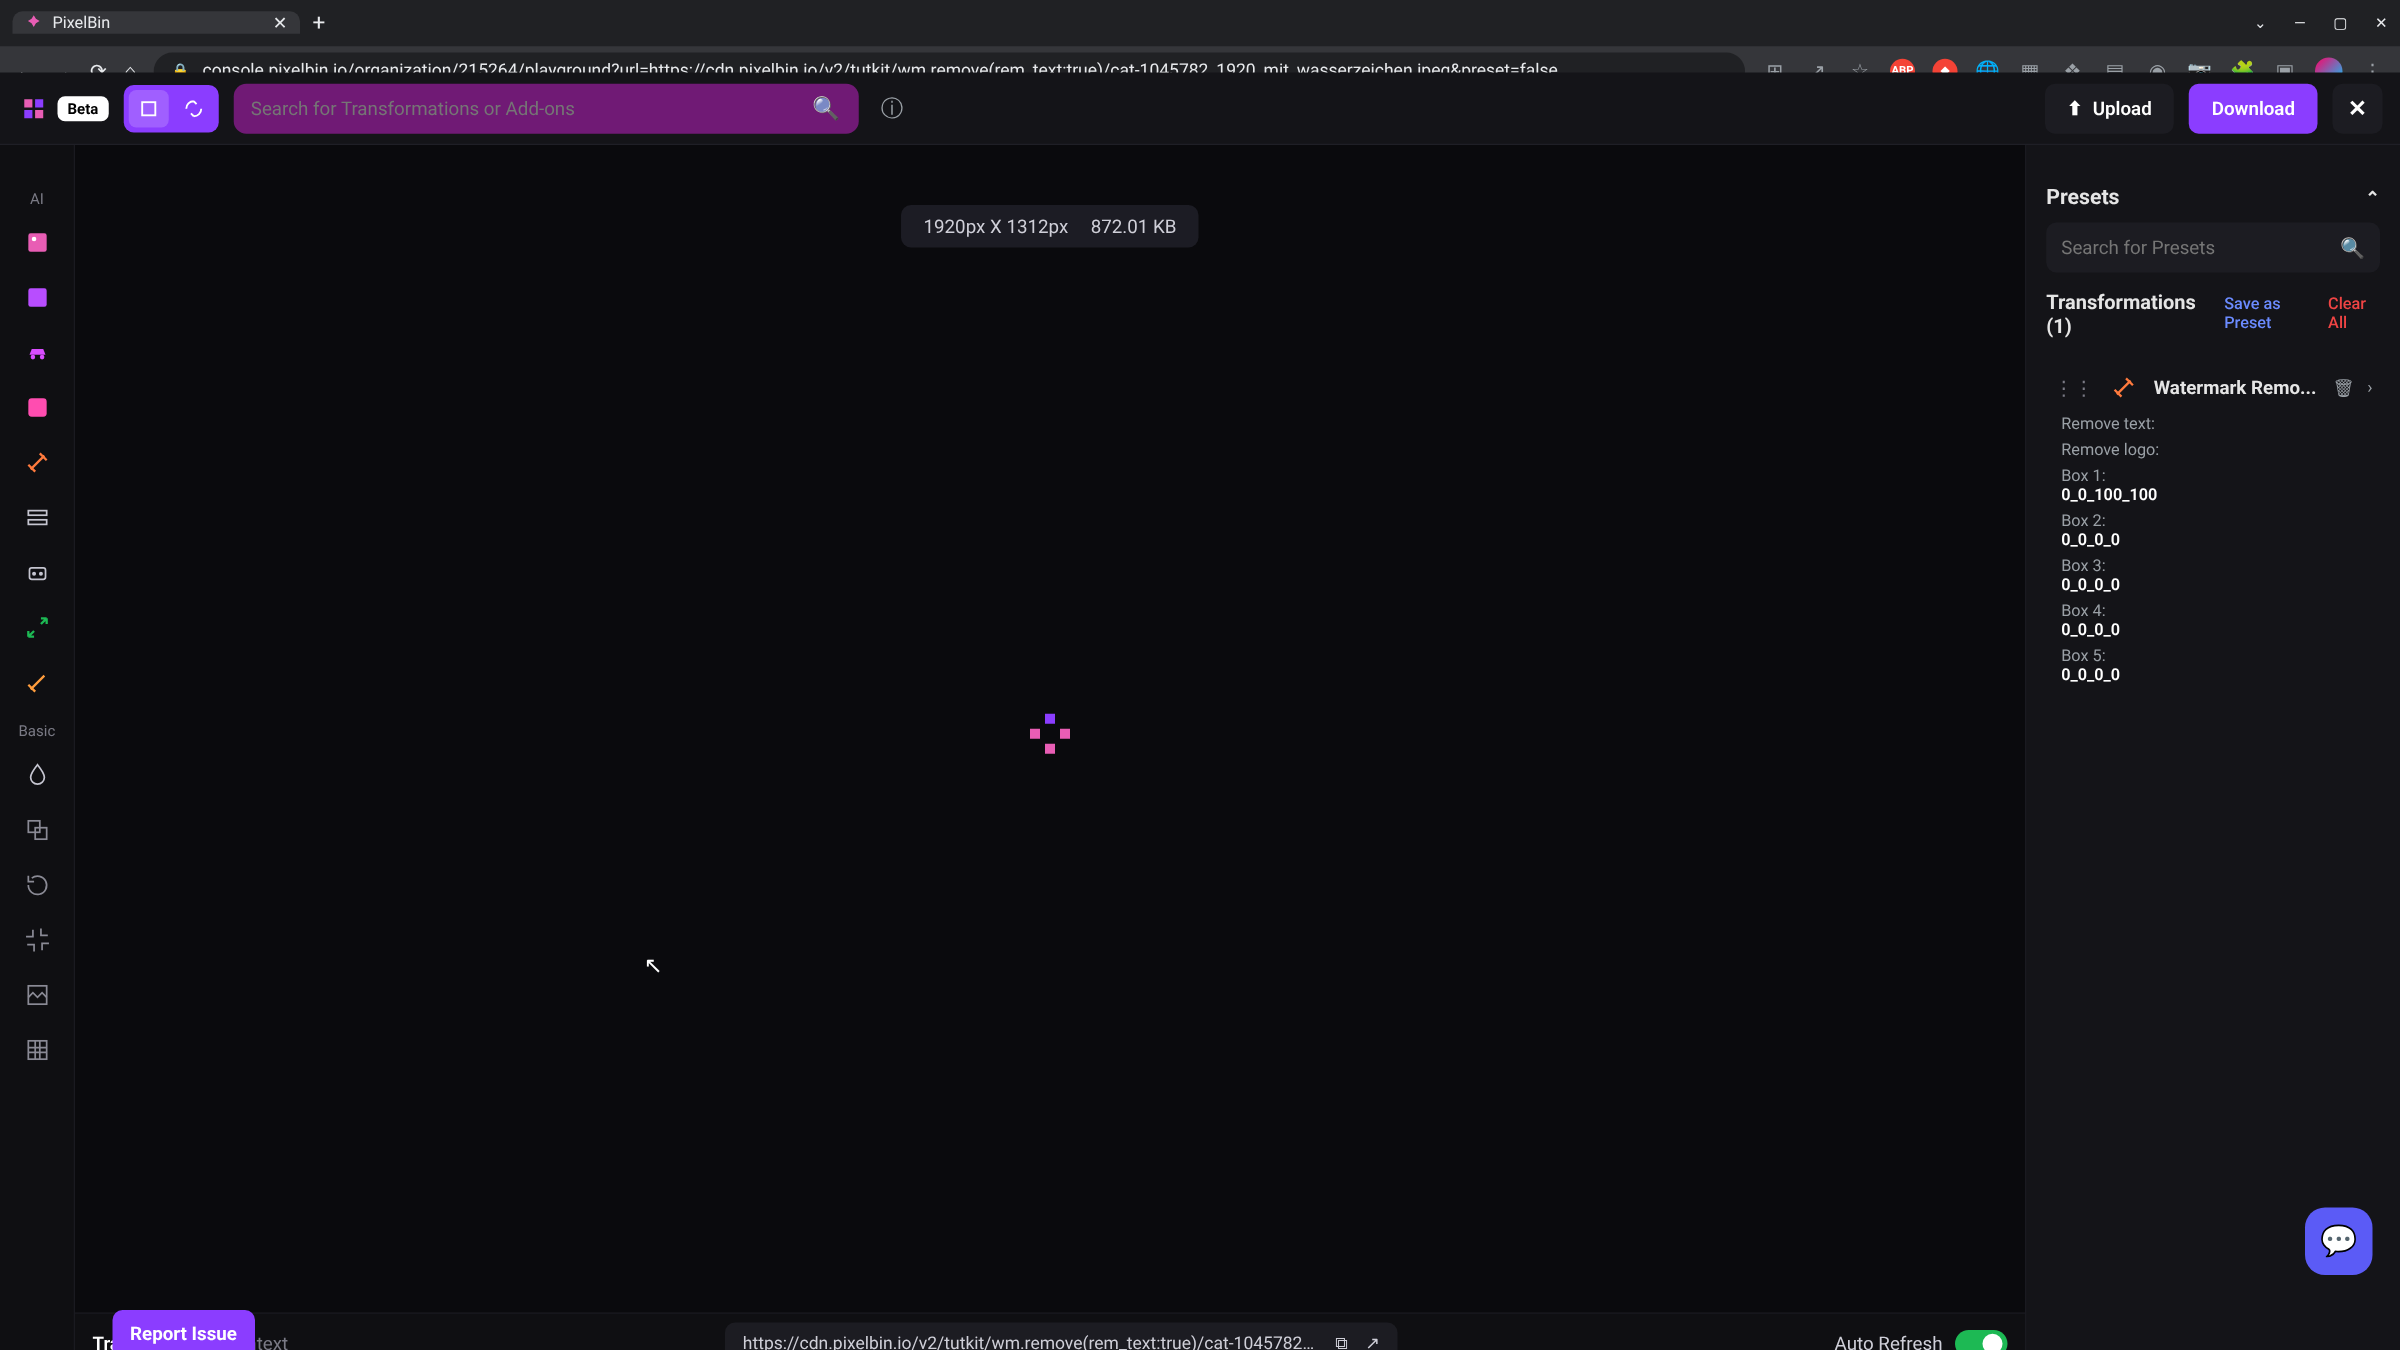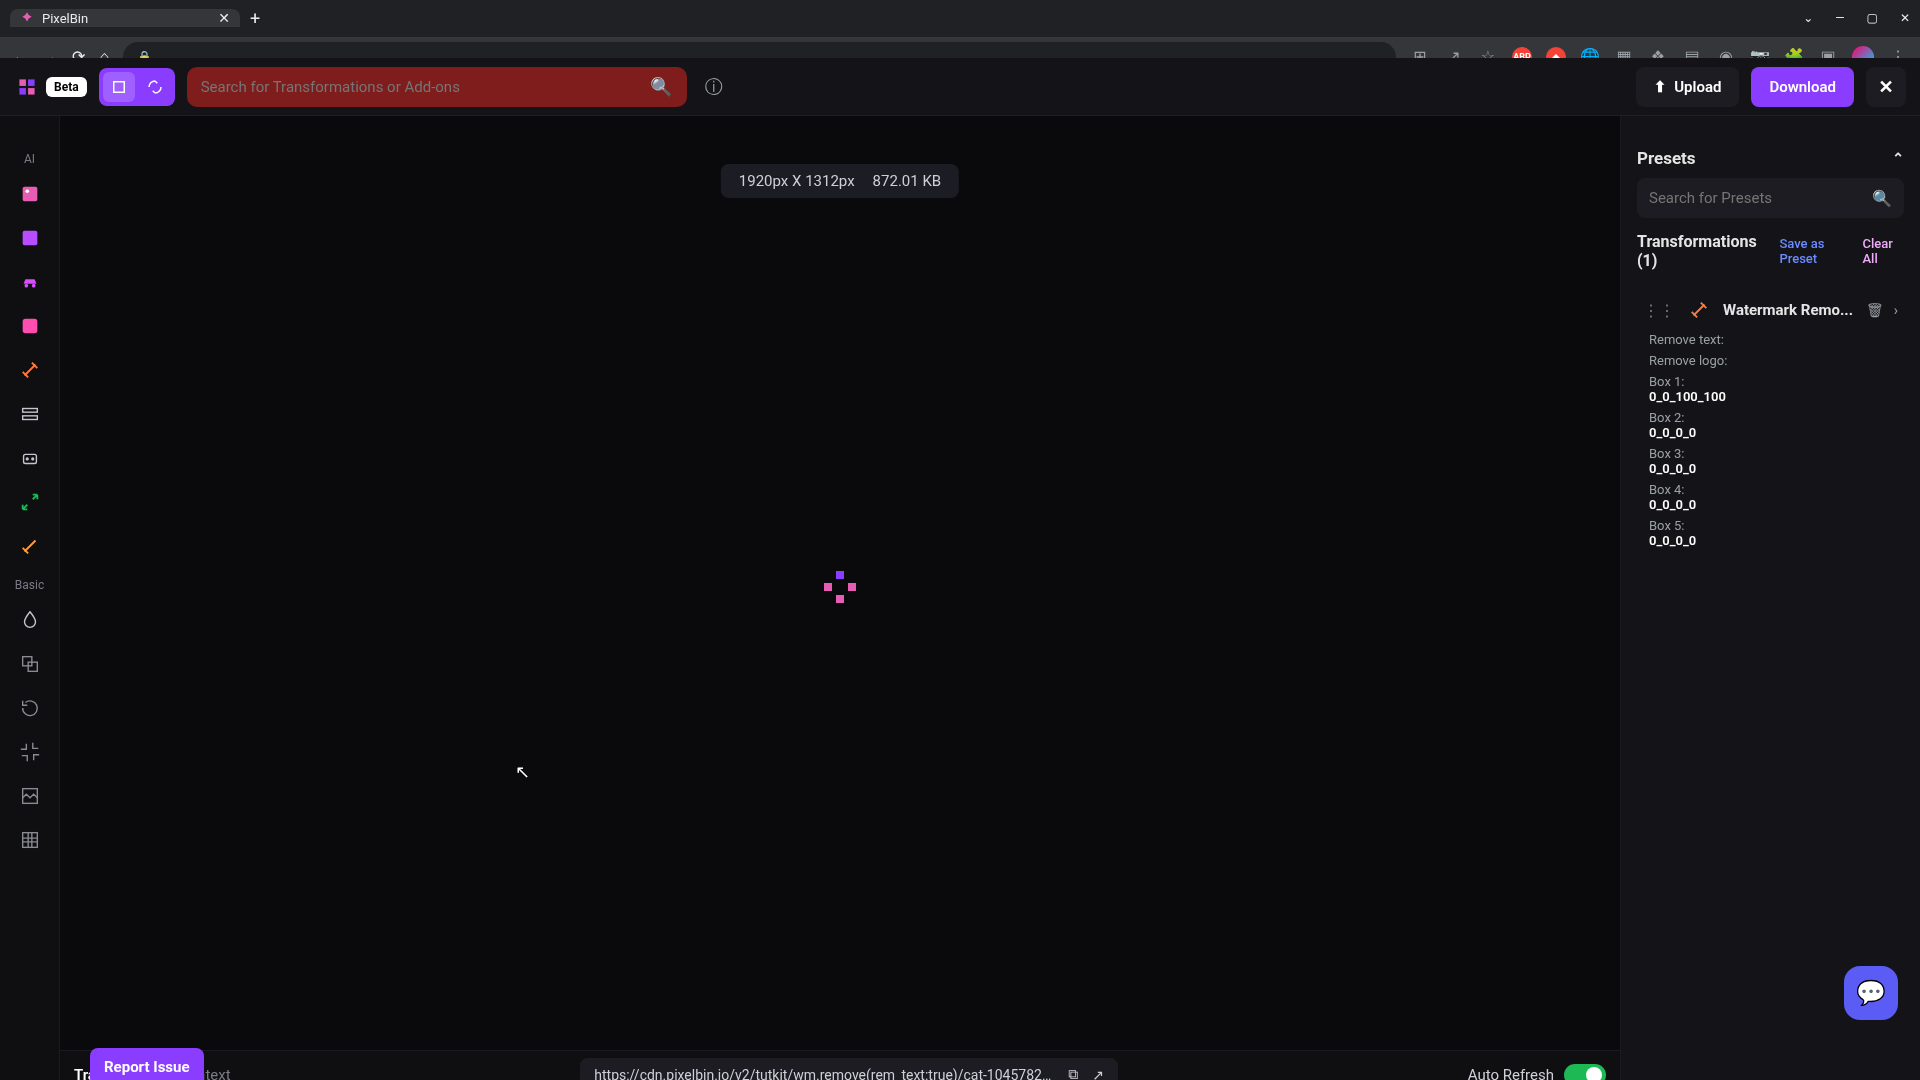--- a/index.html
+++ b/index.html
@@ -26,21 +26,21 @@
 
 
 .app { display:flex; height:calc(1080px - 58px); background:#0f0f12; }
 .app-header { position:absolute; top:58px; left:0; right:0; height:58px; background:#141418; display:flex; align-items:center; padding:0 14px; gap:12px; border-bottom:1px solid #1f1f26; z-index:10;}
 .logo { display:flex; align-items:center; gap:6px; }
 .logo-mark { width:26px; height:26px; }
 .badge-beta { background:#fff; color:#000; font-size:12px; font-weight:700; padding:3px 8px; border-radius:6px; }
 .tool-toggle { display:flex; background:#8b3dff; border-radius:8px; padding:4px; gap:4px; }
 .tool-btn { width:32px; height:30px; display:flex; align-items:center; justify-content:center; border-radius:6px; }
 .tool-btn.sel { background:#a05fff; }
-.search-wrap { flex:0 0 500px; height:40px; background:#7f1d1d; border-radius:10px; display:flex; align-items:center; padding:0 14px; gap:24px; }
+.search-wrap { flex:0 0 500px; height:40px; background:#701a75; border-radius:10px; display:flex; align-items:center; padding:0 14px; gap:24px; }
 .search-wrap input { flex:1; background:transparent; border:none; outline:none; color:#e5e5e5; font-size:15px; }
 .search-ico { color:#9aa0a6; font-size:18px; }
 .info-ico { color:#9aa0a6; font-size:18px; margin-left:6px;}
 .spacer { flex:1; }
 .btn { display:flex; align-items:center; gap:8px; padding:0 18px; height:40px; border-radius:8px; font-size:15px; font-weight:600; cursor:pointer;}
 .btn-upload { background:#1c1c22; color:#fff; }
 .btn-download { background:#8b3dff; color:#fff; }
 .btn-close { background:#1c1c22; color:#fff; width:40px; justify-content:center; font-size:18px;}
 
 
@@ -71,21 +71,21 @@
 .rightpanel { width:300px; background:#141418; padding-top:58px; display:flex; flex-direction:column; border-left:1px solid #1a1a20; padding-bottom:48px;}
 .panel-section { padding:14px 16px; }
 .panel-header { display:flex; justify-content:space-between; align-items:center; font-weight:700; font-size:17px; margin-bottom:10px; }
 .panel-chevron { color:#e5e5e5; font-size:14px;}
 .preset-search { background:#1c1c22; border-radius:8px; height:40px; display:flex; align-items:center; padding:0 12px; }
 .preset-search input { flex:1; background:transparent; border:none; outline:none; color:#e5e5e5; font-size:15px;}
 .no-presets { text-align:center; color:#7a7a85; font-size:14px; padding:100px 0; }
 .tform-header { display:flex; align-items:center; gap:10px; font-size:16px; font-weight:700; padding:0 16px 8px; }
 .link { font-size:13px; font-weight:500; cursor:pointer; }
 .link-blue { color:#6b8bff; }
-.link-red { color:#f0abfc; }
+.link-red { color:#ef4444; }
 .tform-card { margin:8px 12px; border-radius:8px; padding:10px 10px; }
 .tform-card-head { display:flex; align-items:center; gap:10px; margin-bottom:8px;}
 .tform-ico { width:28px; height:28px; display:flex; align-items:center; justify-content:center;}
 .tform-name { flex:1; font-size:15px; font-weight:700; overflow:hidden; text-overflow:ellipsis; white-space:nowrap;}
 .tform-act { color:#9aa0a6; font-size:14px; cursor:pointer;}
 .tform-params { display:grid; grid-template-columns:1fr; gap:6px 14px; font-size:13px; padding-left:6px;}
 .param-label { color:#9aa0a6; }
 .param-val { color:#fff; font-weight:600; }
 .chat-fab { position:absolute; bottom:60px; right:22px; width:54px; height:54px; border-radius:16px; background:#5b5bf6; display:flex; align-items:center; justify-content:center; font-size:24px; color:#fff; z-index:20;}
 </style>
@@ -110,20 +110,21 @@
       <span>✕</span>
     </div>
   </div>
   <div class="addr-bar">
     <span class="nav-ico active">←</span>
     <span class="nav-ico">→</span>
     <span class="nav-ico active">⟳</span>
     <span class="nav-ico active">⌂</span>
     <div class="url-box">
       <span class="lock-ico">🔒</span>
+      <span>console.pixelbin.io/organization/215264/playground?url=https://cdn.pixelbin.io/v2/tutkit/wm.remove(rem_text:true)/cat-1045782_1920_mit_wasserzeichen.jpeg&amp;preset=false</span>
     </div>
     <div class="ext-icons">
       <span class="ext-ico gray">⊞</span>
       <span class="ext-ico gray">↗</span>
       <span class="ext-ico gray">☆</span>
       <span class="ext-ico red">ABP</span>
       <span class="ext-ico red">◆</span>
       <span class="ext-ico gray">🌐</span>
       <span class="ext-ico gray">▦</span>
       <span class="ext-ico gray">❖</span>

